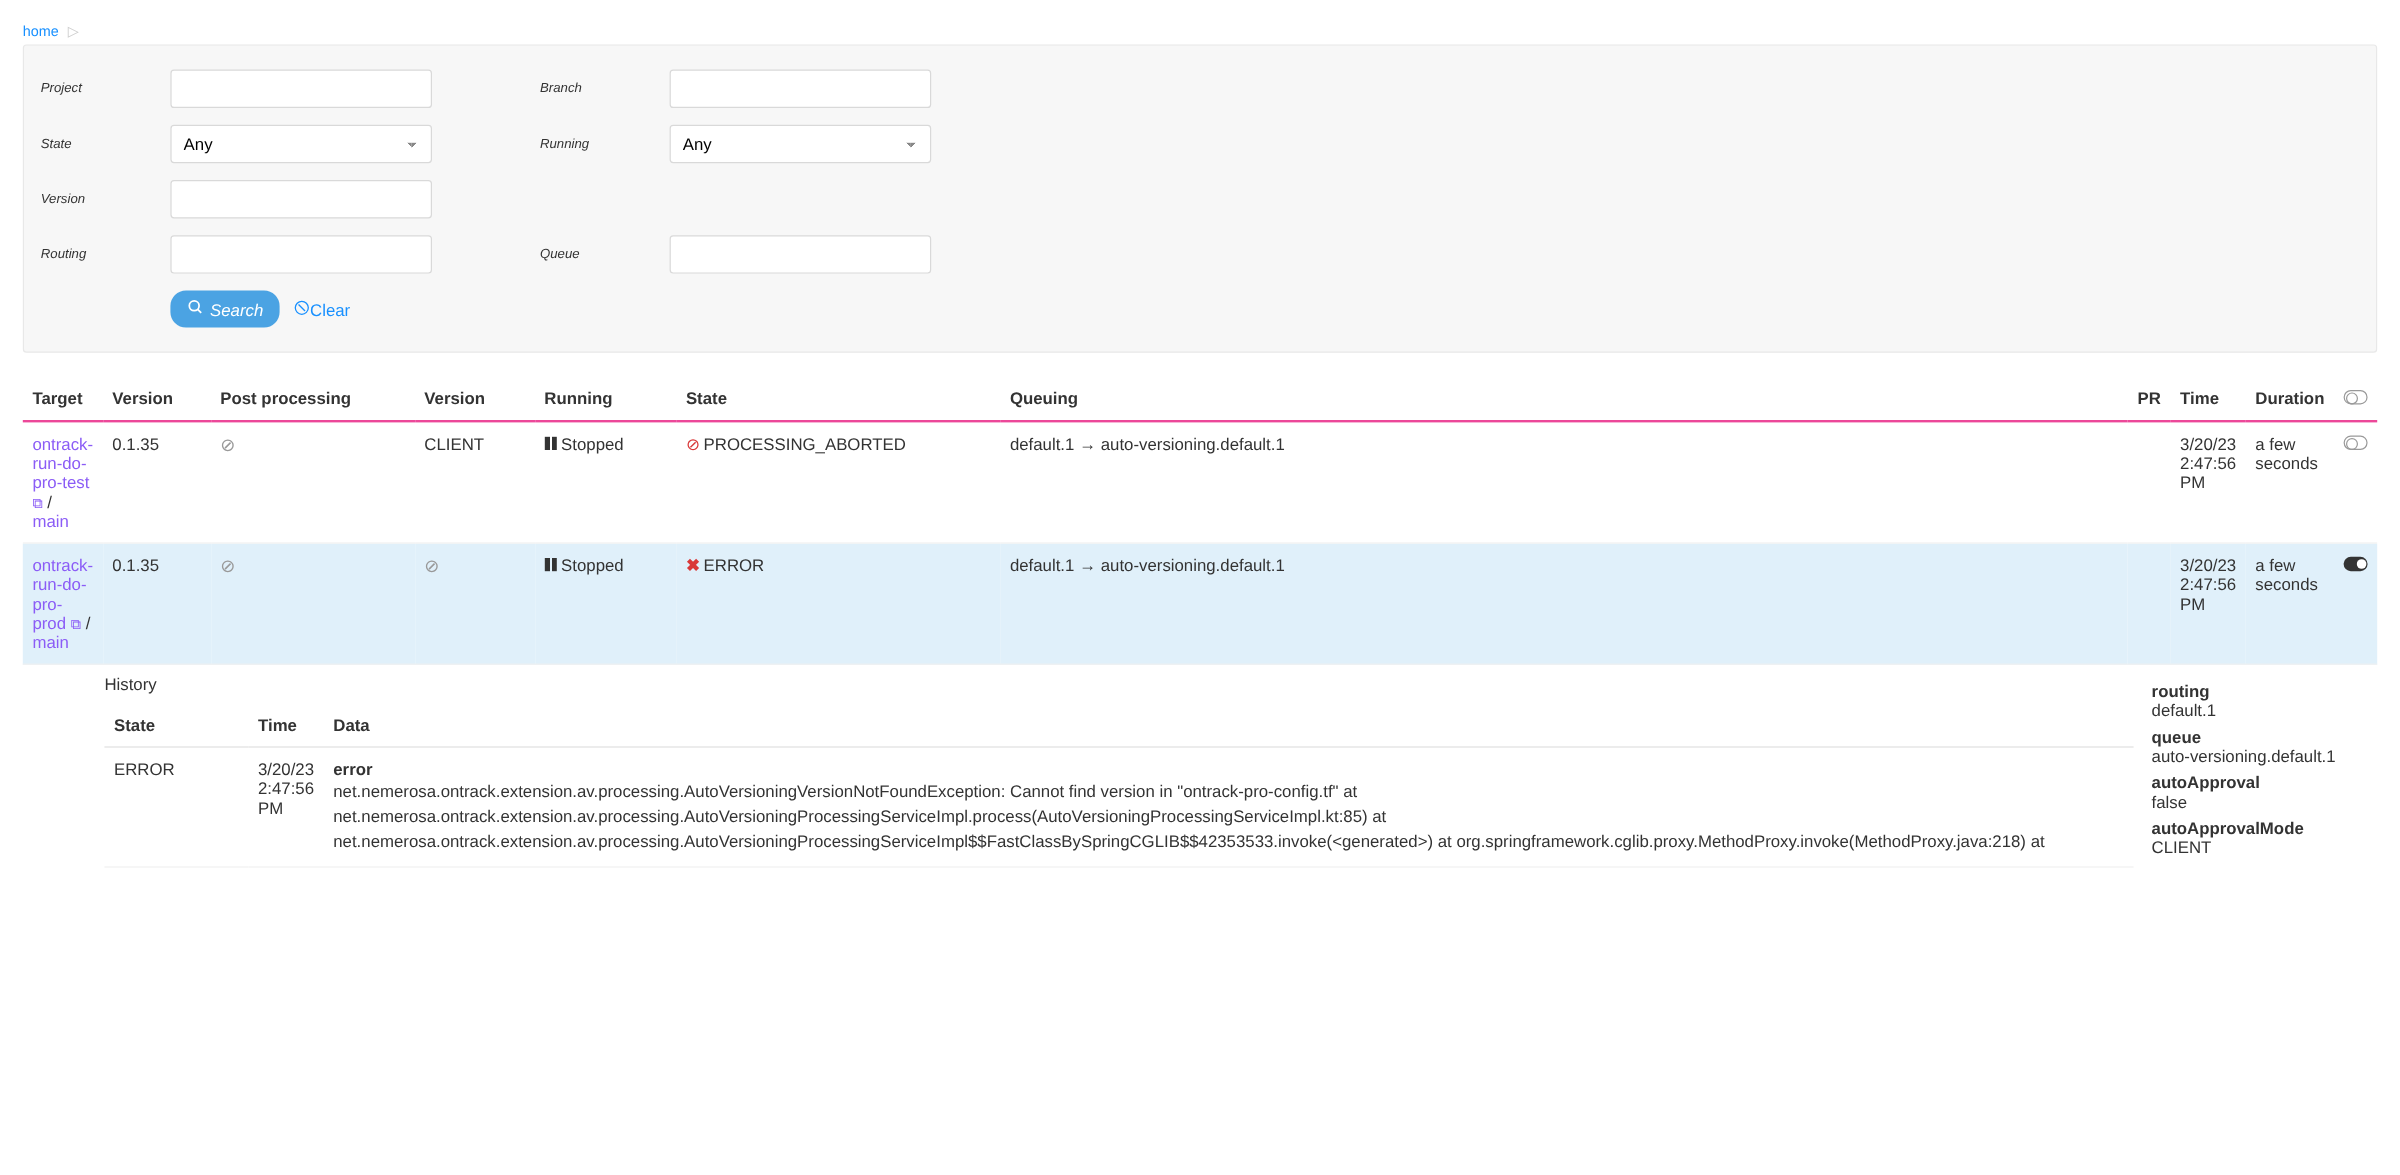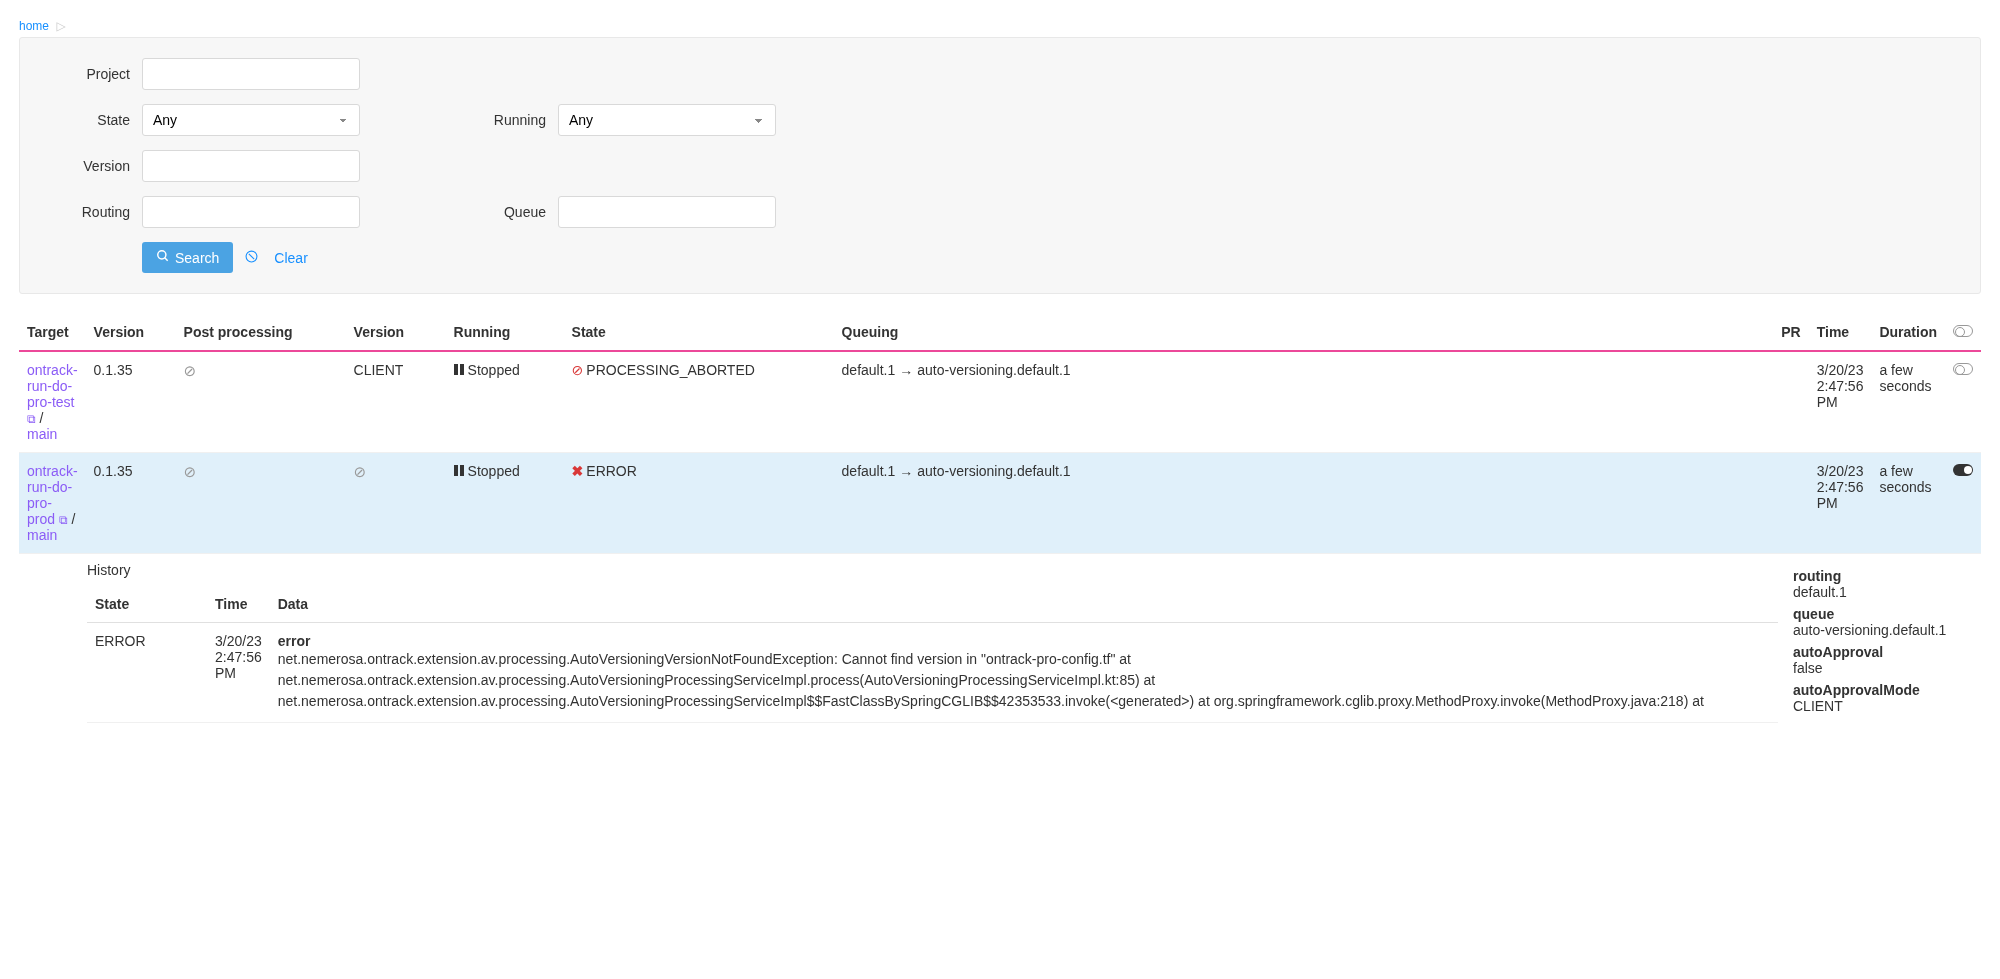--- a/index.html
+++ b/index.html
@@ -18,57 +18,58 @@
       background: #f7f7f7;
       border: 1px solid #e8e8e8;
       border-radius: 3px;
       padding: 20px 14px;
       margin-bottom: 20px;
     }
     .form-row { display: flex; margin-bottom: 14px; align-items: center; }
     .form-group { display: flex; align-items: center; margin-right: 30px; }
     .form-group label {
       width: 108px;
-      text-align: right;
       padding-right: 12px;
-      font-size: 14px;
+      font-size: 11px;
       color: #333;
+      font-style: italic;
     }
     .form-group input, .form-group select {
       width: 218px;
       height: 32px;
       padding: 5px 10px;
       border: 1px solid #d9d9d9;
       border-radius: 3px;
       font-size: 14px;
       background: #fff;
     }
     .form-group select { appearance: none; background-image: linear-gradient(45deg, transparent 50%, #888 50%), linear-gradient(135deg, #888 50%, transparent 50%); background-position: calc(100% - 16px) 14px, calc(100% - 12px) 14px; background-size: 4px 4px; background-repeat: no-repeat; }
     .button-row { padding-left: 108px; display: flex; align-items: center; gap: 12px; }
     .btn-primary {
       background: #4ba3e3;
       color: #fff;
       border: none;
       padding: 7px 14px;
-      border-radius: 3px;
+      border-radius: 13px;
       font-size: 14px;
       cursor: pointer;
       display: flex;
       align-items: center;
       gap: 5px;
+      font-style: italic;
     }
     .btn-link {
       color: #1890ff;
       background: none;
       border: none;
       cursor: pointer;
       font-size: 14px;
       display: flex;
       align-items: flex-start;
-      gap: 16px;
+      gap: 0;
     }
     table { width: 100%; border-collapse: collapse; }
     thead th {
       text-align: left;
       font-weight: 600;
       padding: 10px 8px;
       border-bottom: 2px solid #ec4899;
       font-size: 14px;
     }
     tbody td {
@@ -103,20 +104,24 @@
 <div class="container">
   <div class="breadcrumb">
     <a href="#">home</a>
     <span class="breadcrumb-sep">▷</span>
   </div>
 
   <div class="search-panel">
     <div class="form-row">
       <div class="form-group">
         <label>Project</label>
+        <input type="text" style="">
+      </div>
+      <div class="form-group" style="margin-left:60px">
+        <label>Branch</label>
         <input type="text" style="">
       </div>
     </div>
     <div class="form-row">
       <div class="form-group">
         <label>State</label>
         <select><option>Any</option></select>
       </div>
       <div class="form-group" style="margin-left:60px">
         <label>Running</label>

